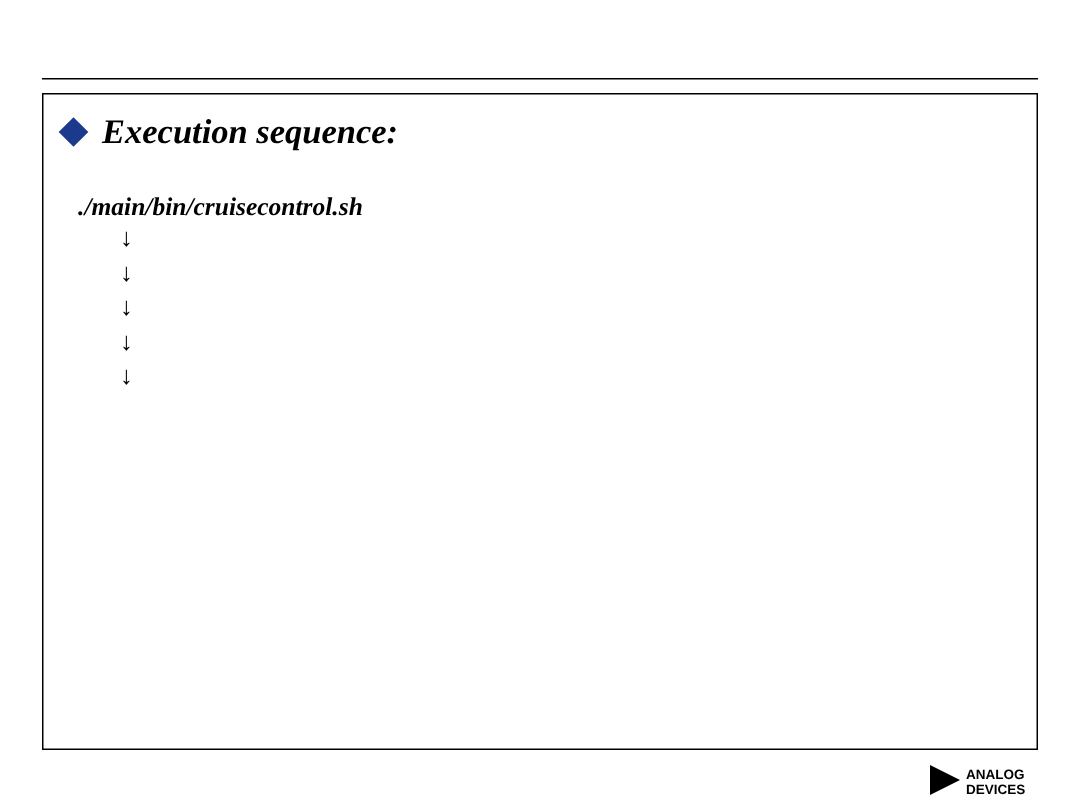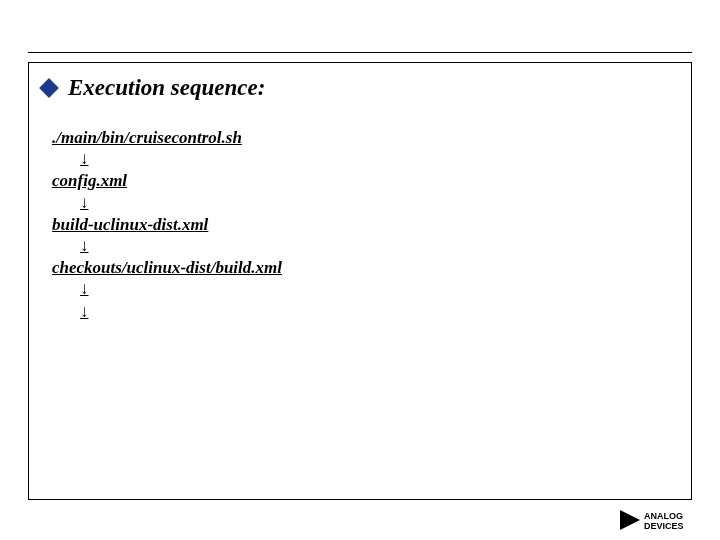--- a/index.html
+++ b/index.html
@@ -55,21 +55,20 @@
     font-size: 23px;
     text-align: right;
   }
   .seq {
     position: absolute;
     left: 52px;
     top: 128px;
     font-style: italic;
     font-size: 17px;
     line-height: 1.2;
-    text-decoration: underline;
   }
   .seq .step {
     margin: 0;
     padding: 0;
     display: block;
     font-weight: bold;
   }
   .seq .arrow {
     display: block;
     margin-left: 28px;
@@ -96,25 +95,22 @@
   <div class="inner-frame"></div>
 
   <div class="heading-row">
     <div class="diamond"></div>
     <div class="heading-text">Execution sequence:</div>
   </div>
 
   <div class="seq">
     <span class="step">./main/bin/cruisecontrol.sh</span>
     <span class="arrow">↓</span>
-    <span class="step">config.xml</span>
     <span class="arrow">↓</span>
-    <span class="step">build-uclinux-dist.xml</span>
     <span class="arrow">↓</span>
-    <span class="step">checkouts/uclinux-dist/build.xml</span>
     <span class="arrow">↓</span>
     <span class="arrow">↓</span>
   </div>
 
   <div class="logo">
     <svg viewBox="0 0 90 24" width="90" height="24">
       <polygon points="2,2 22,12 2,22" fill="#000"></polygon>
       <text x="26" y="11" font-family="Arial, Helvetica, sans-serif" font-size="9" font-weight="bold">ANALOG</text>
       <text x="26" y="21" font-family="Arial, Helvetica, sans-serif" font-size="9" font-weight="bold">DEVICES</text>
     </svg>

